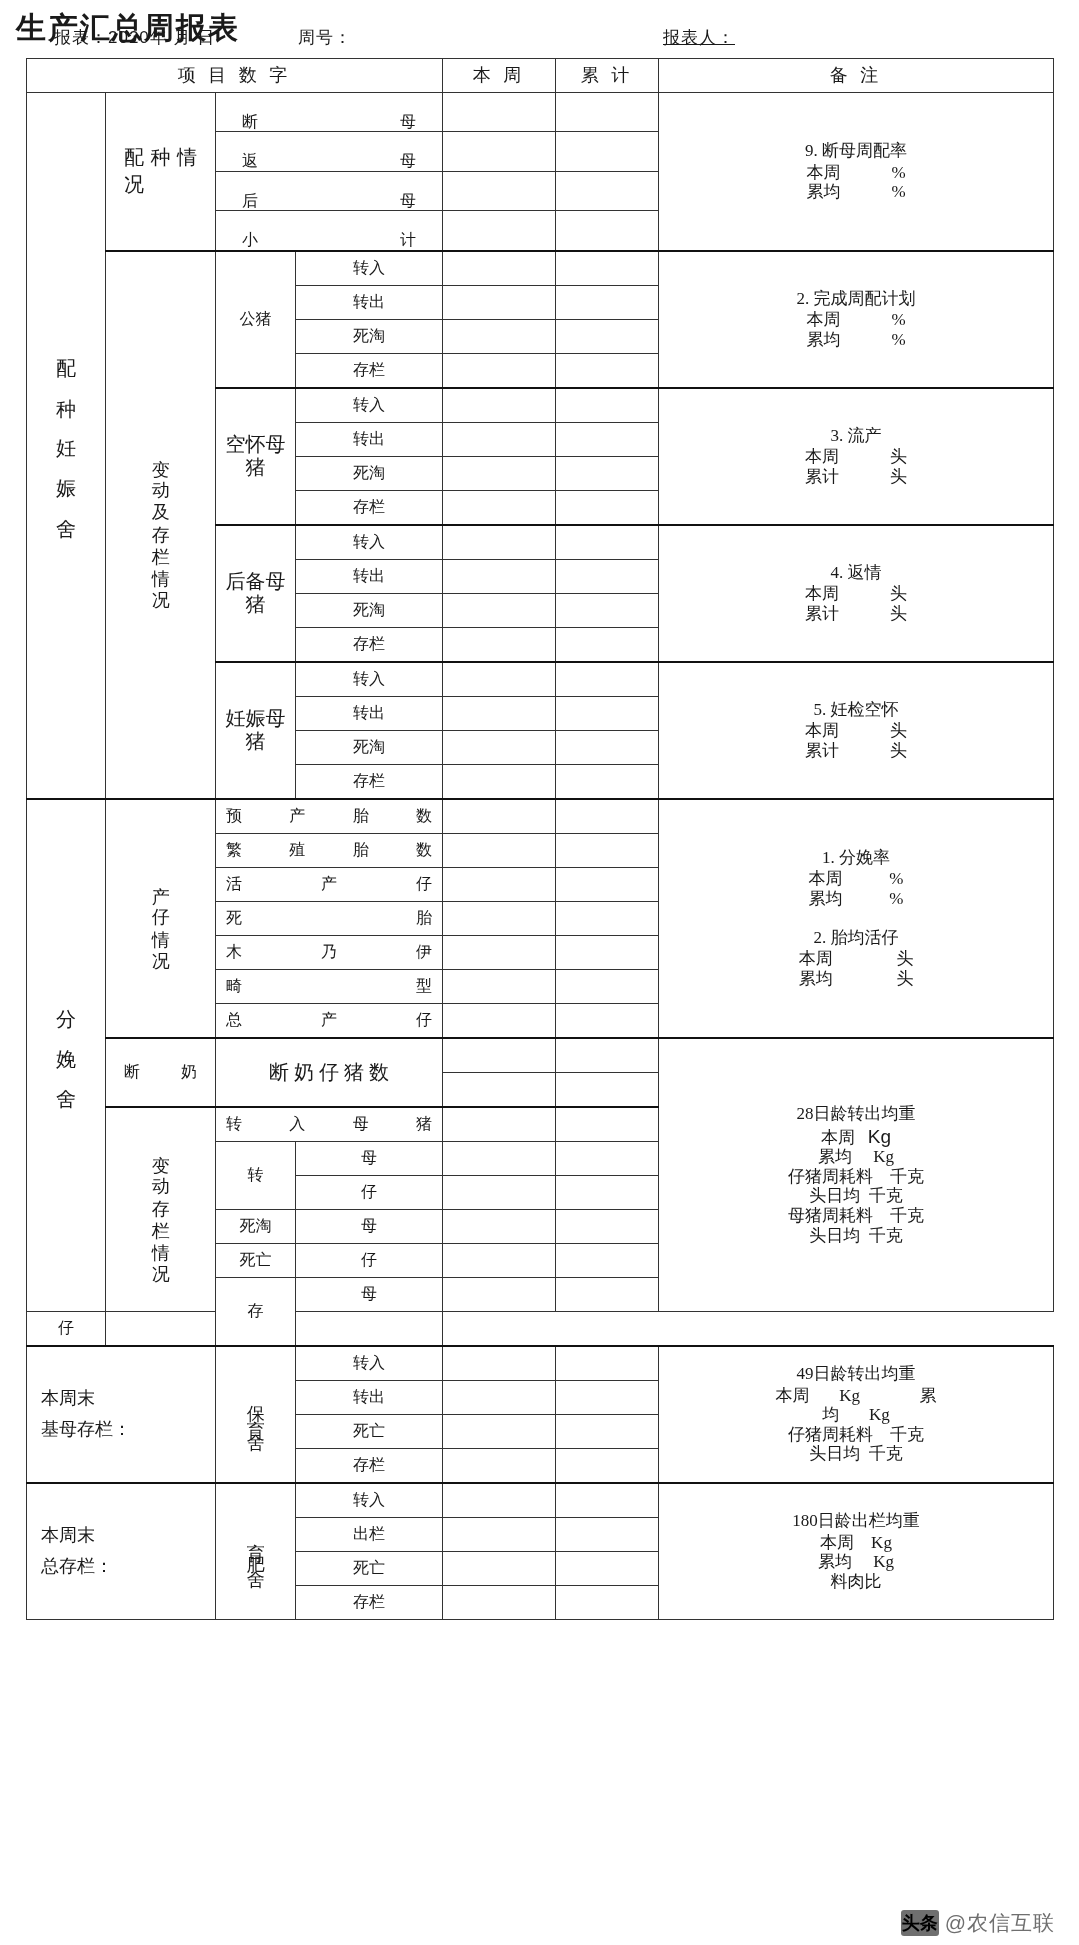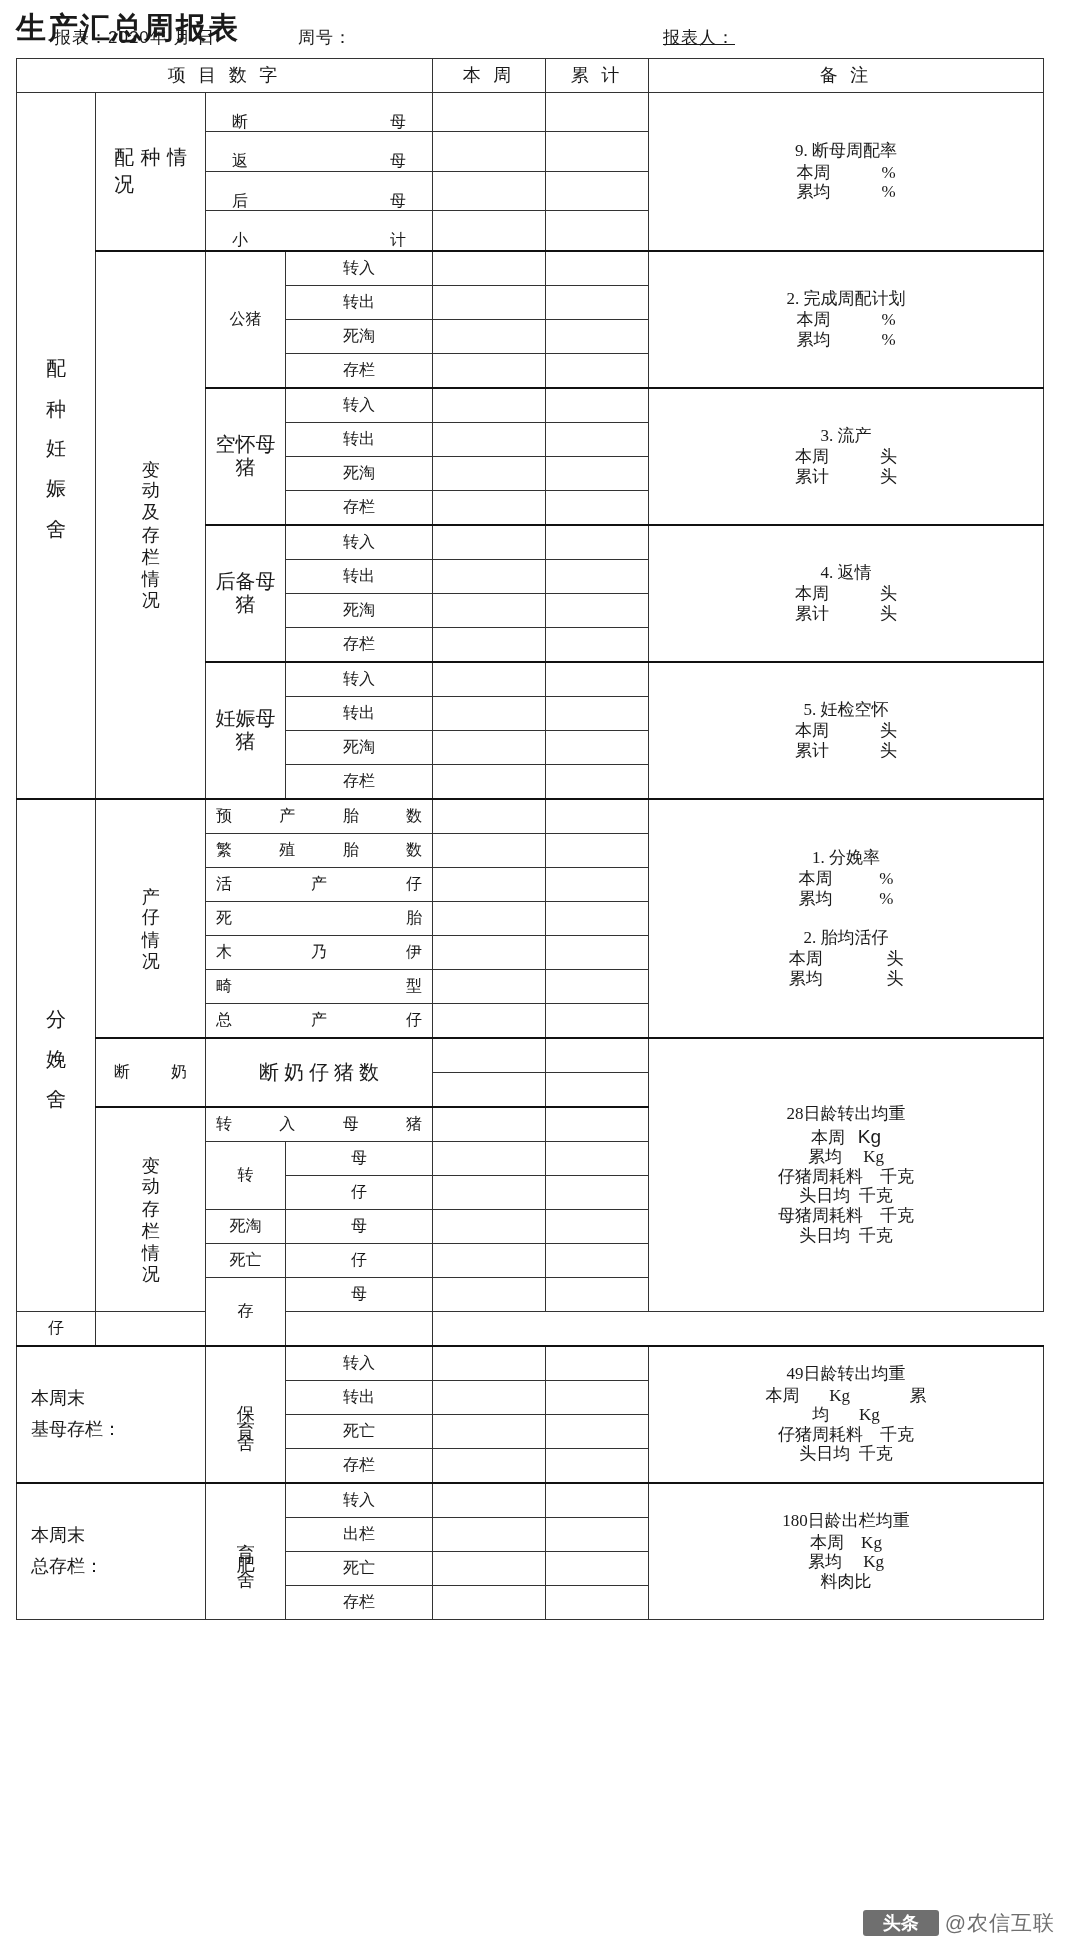--- a/index.html
+++ b/index.html
@@ -25,21 +25,21 @@
   .hdr .date{ left:38px; top:18px; }
   .hdr .weekno{ left:282px; top:18px; }
   .hdr .title{
     left:341px; top:4px; font-size:30px; font-weight:bold; letter-spacing:2px;
     font-family:"Liberation Sans","DejaVu Sans",sans-serif;
   }
   .hdr .reporter{ left:647px; top:18px;text-decoration:underline; }
 
   
   table.form{
-    position:absolute; left:16px; top:58px;
+    position:absolute; left:26px; top:58px;
     width:1027px;
     border-collapse:collapse;
     table-layout:fixed;
     font-size:16px;
   }
   table.form td{
     border:1px solid #333;
     padding:0 4px;
     text-align:center;
     vertical-align:middle;
@@ -85,22 +85,22 @@
   }
 
   
   .wm{
     position:absolute; right:24px; bottom:8px;
     font-size:21px; color:#6f6f6f; letter-spacing:1px;
     font-family:"Liberation Sans","DejaVu Sans",sans-serif;
     display:flex; align-items:center; gap:6px;
   }
   .wm .tt{
-    background:#6f6f6f; color:#ffffff; font-weight:bold; font-size:18px;
-    padding:1px 20px; border-radius:3px; letter-spacing:0;
+    background:#6f6f6f; color:#000000; font-weight:bold; font-size:18px;
+    padding:1px 1px; border-radius:3px; letter-spacing:0;
   }
 </style>
 </head>
 <body>
 
 <div class="page">
 
   <div class="hdr">
     <div class="meta date">报表：2020年  月  日</div>
     <div class="meta weekno">周号：</div>

